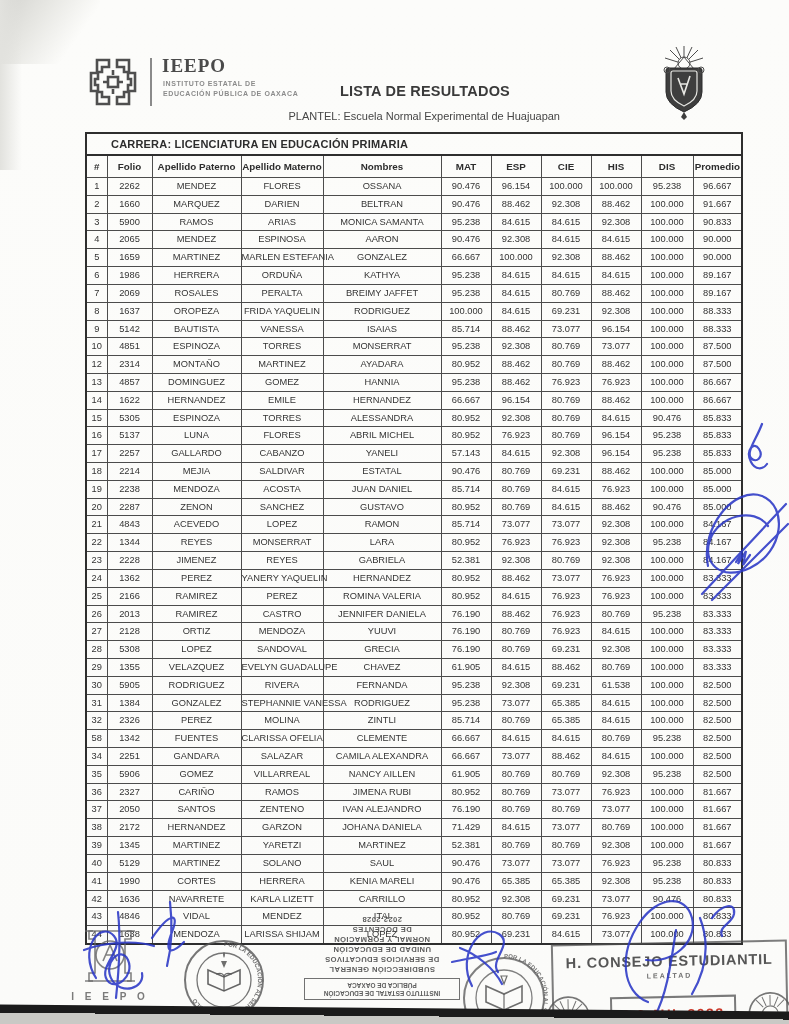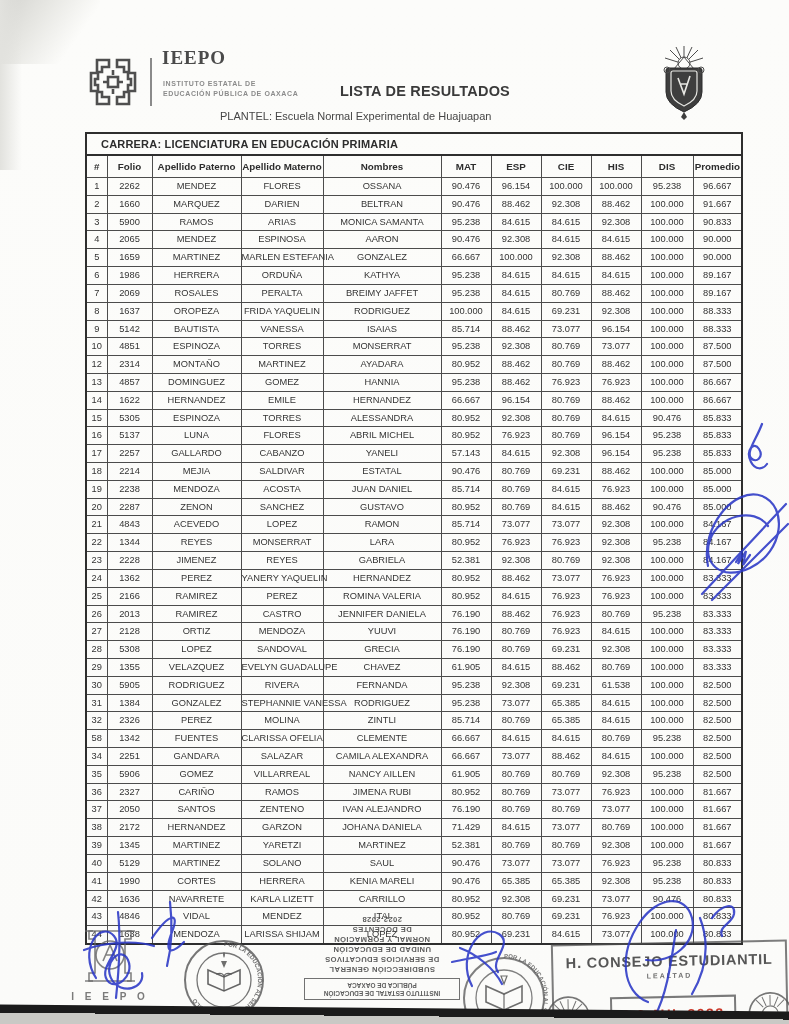--- a/index.html
+++ b/index.html
@@ -14,39 +14,39 @@
   .corner-tl{position:absolute;top:0;left:0;width:100px;height:64px;
     background:linear-gradient(125deg,#d3d3cf 0%,#e7e7e3 35%,rgba(252,252,250,0) 72%);}
   .edge-left{position:absolute;top:0;left:0;width:22px;height:170px;
     background:linear-gradient(90deg,#e2e2de,rgba(252,252,250,0));}
   .scan-bottom{position:absolute;left:-10px;top:1008px;width:820px;height:24px;
     background:linear-gradient(180deg,#1b1b1b 0,#1b1b1b 34%,#c9c9c5 34%);
     transform:rotate(0.5deg);}
   
   .logo-glyph{position:absolute;left:88px;top:57px;}
   .logo-divider{position:absolute;left:150px;top:58px;width:2px;height:48px;background:#8a8a8a;}
-  .logo-acronym{position:absolute;left:162px;top:47px;font-family:"Liberation Serif",serif;
+  .logo-acronym{position:absolute;left:162px;top:55px;font-family:"Liberation Serif",serif;
     font-weight:bold;font-size:19px;letter-spacing:1px;color:#4a4a4a;}
   .logo-sub1{position:absolute;left:163px;top:80px;font-size:7px;font-weight:bold;
     letter-spacing:.6px;color:#8b8b8b;}
   .logo-sub2{position:absolute;left:163px;top:90px;font-size:7px;font-weight:bold;
     letter-spacing:.6px;color:#8b8b8b;}
   .page-title{position:absolute;left:290px;top:83px;width:220px;text-align:right;
     font-size:14.5px;font-weight:bold;color:#3a3a3a;letter-spacing:.2px;}
-  .plantel{position:absolute;left:220px;top:110px;width:340px;text-align:left;
+  .plantel{position:absolute;left:220px;top:110px;width:340px;text-align:right;
     font-size:11px;color:#464646;}
   .crest{position:absolute;left:658px;top:40px;}
   
   table.results{position:absolute;left:85px;top:132px;width:656px;
     border-collapse:collapse;table-layout:fixed;}
   table.results td,table.results th{border:1px solid #4c4c4c;overflow:visible;
     white-space:nowrap;text-align:center;padding:0;}
   table.results{border:2px solid #2e2e2e;}
   tr.carrera-row th{border:2px solid #2e2e2e;height:20px;font-size:11px;font-weight:bold;
-    text-align:left;padding-left:14px;color:#2d2d2d;letter-spacing:.2px;}
+    text-align:left;padding-left:24px;color:#2d2d2d;letter-spacing:.2px;}
   tr.cols-row th{height:21px;font-size:9.8px;font-weight:bold;color:#2d2d2d;}
   tbody td{height:16.82px;line-height:16.8px;font-size:9.3px;color:#333;}
   col.c0{width:21px}col.c1{width:45px}col.c2{width:89px}col.c3{width:82px}
   col.c4{width:118px}col.c5{width:50px}col.c6{width:50px}col.c7{width:50px}
   col.c8{width:50px}col.c9{width:52px}col.c10{width:49px}
   
   .stamp{color:rgba(86,86,86,.88);}
   .ieepo-stamp{position:absolute;left:52px;top:925px;width:116px;text-align:center;}
   .ieepo-stamp .l1{font-size:10px;letter-spacing:4px;margin-top:0;font-weight:bold;color:rgba(100,100,100,.85);}
   .ieepo-stamp .l2{font-size:6.5px;letter-spacing:1.5px;margin-top:4px;font-weight:bold;color:rgba(120,120,120,.8);}

